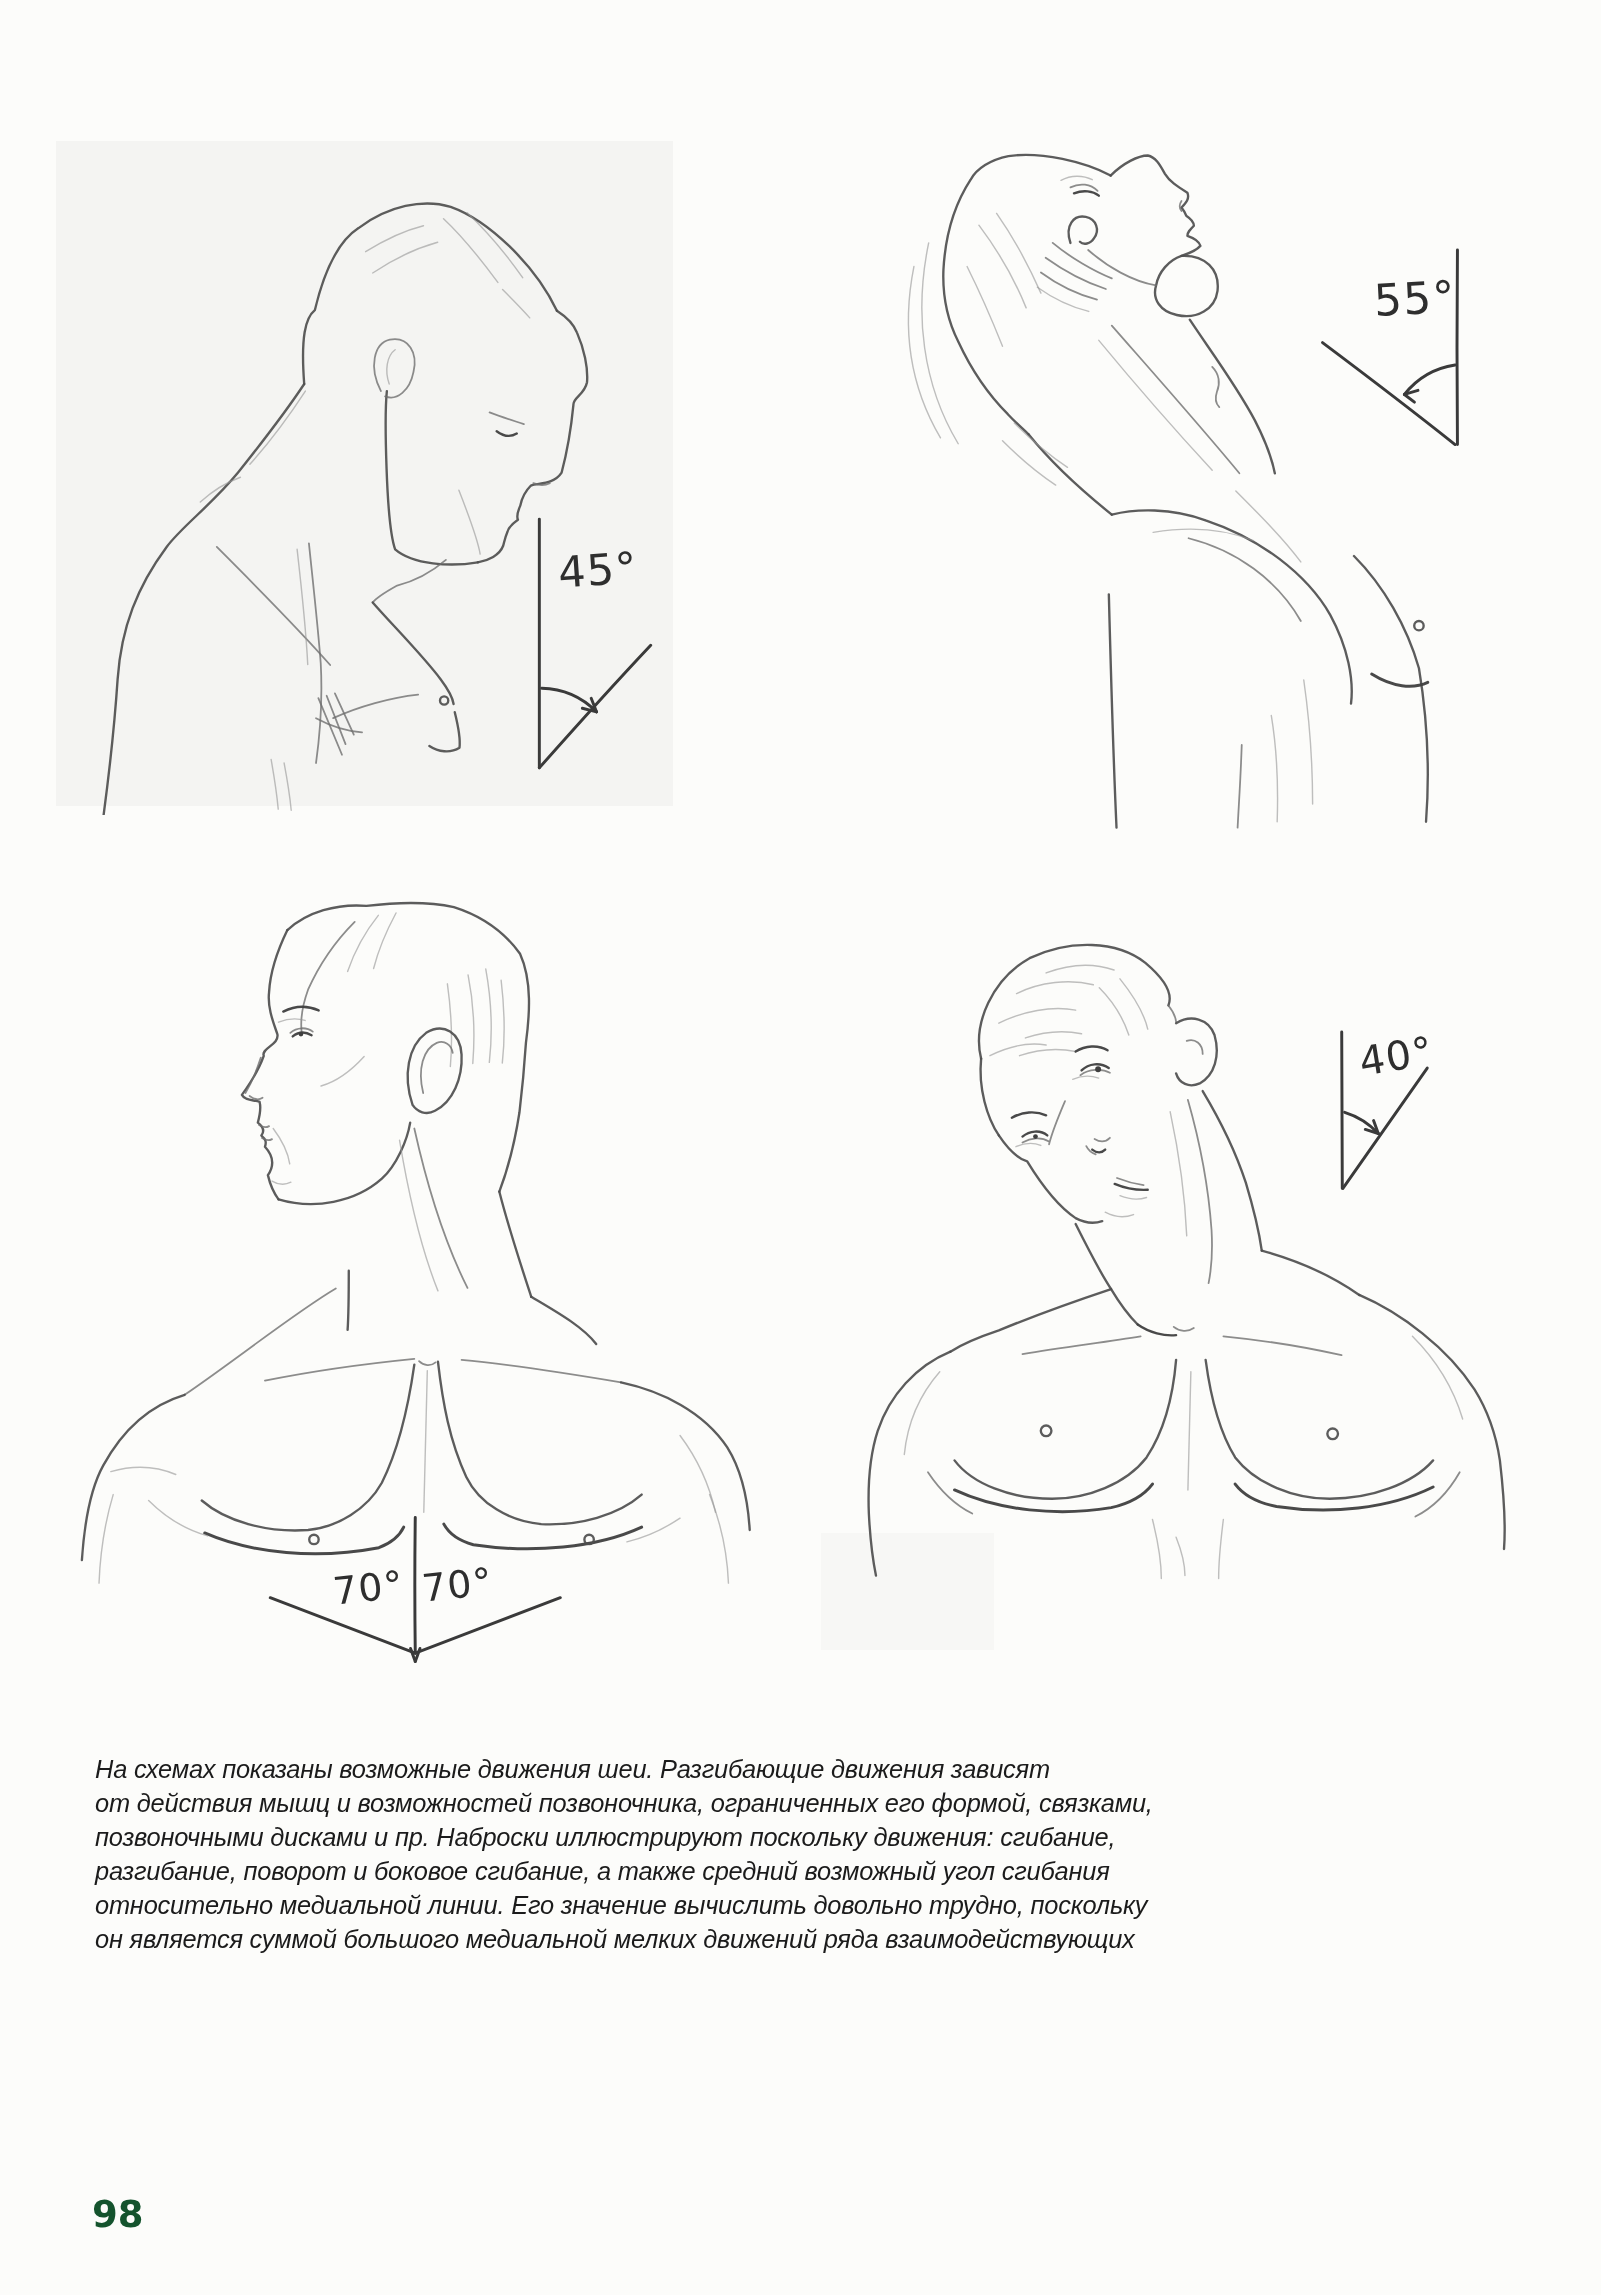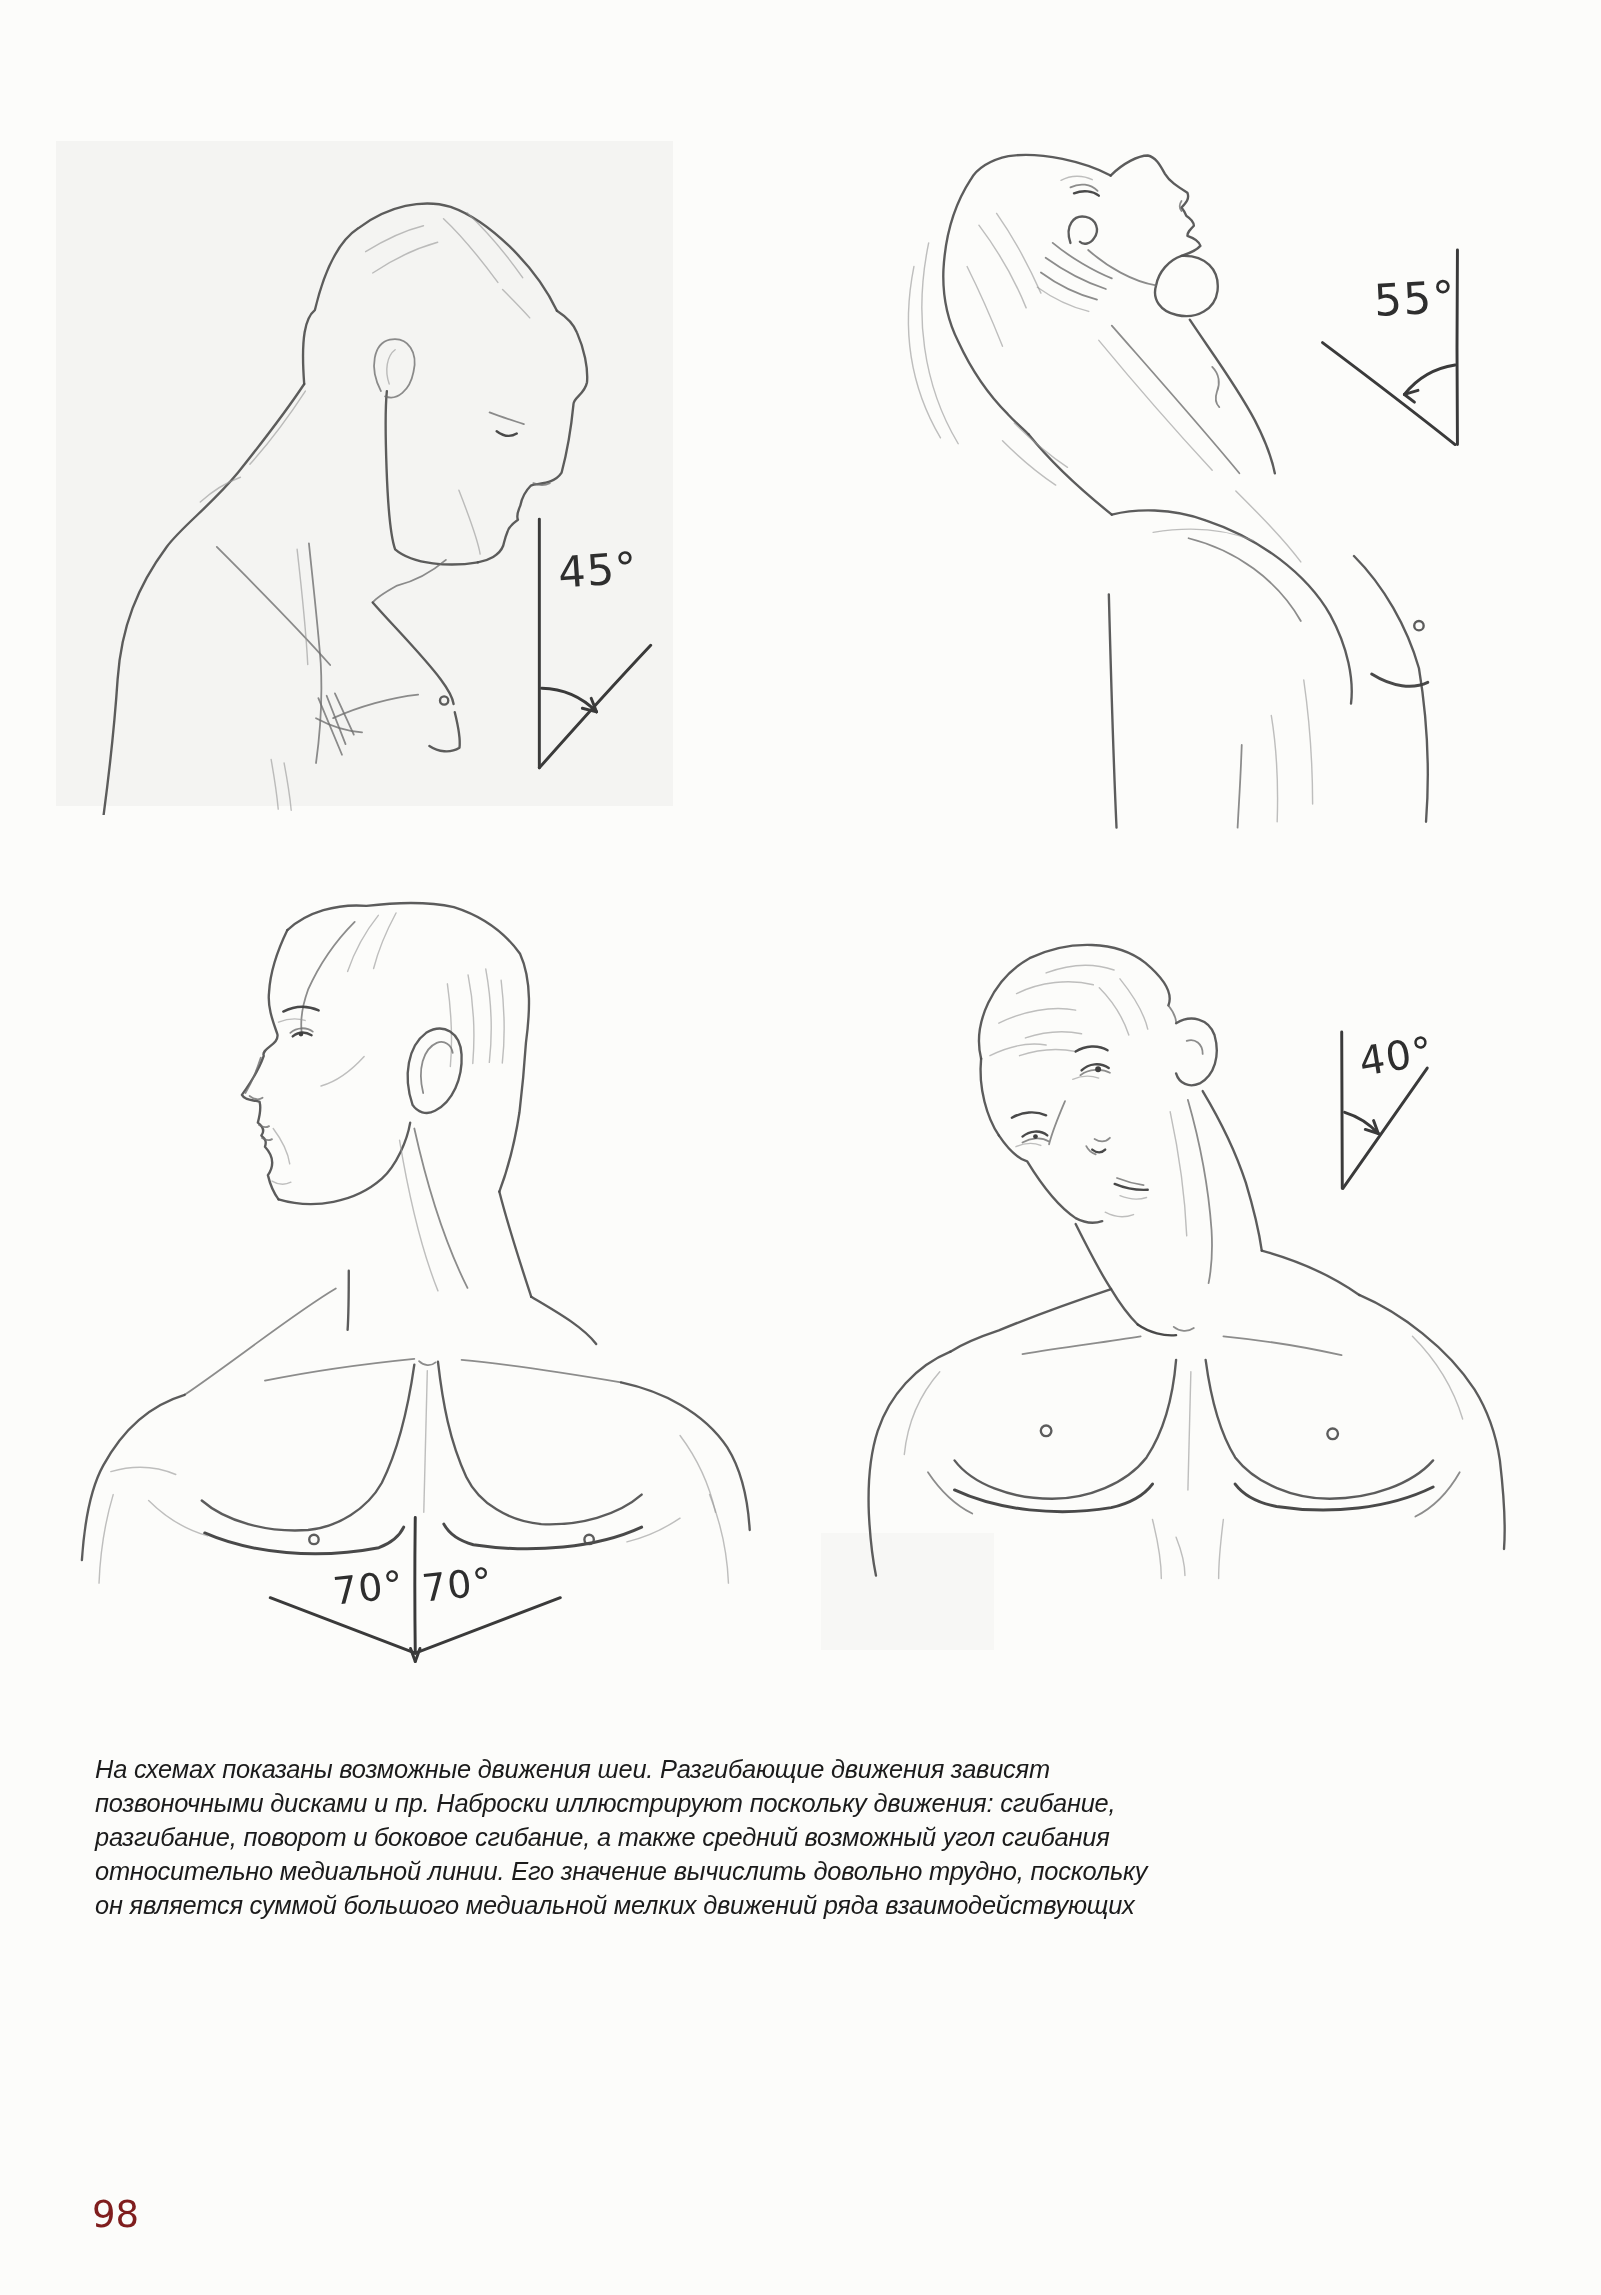--- a/index.html
+++ b/index.html
@@ -30,21 +30,21 @@
   }
   .caption{
     position:absolute;left:95px;top:1752px;
     font-style:italic;font-size:25.4px;line-height:34px;
     letter-spacing:-0.2px;color:#1b1b1b;
   }
   .caption div{white-space:nowrap;}
   .pagenum{
     position:absolute;left:92px;top:2193px;
     font-family:"DejaVu Sans",sans-serif;
-    font-weight:normal;font-size:37px;color:#7f1d1d;
+    font-weight:bold;font-size:37px;color:#14532d;
   }
 </style>
 </head>
 <body>
 
 <div class="page">
 
   <div class="tint" style="left:56px;top:141px;width:617px;height:665px;"></div>
   <div class="tint" style="left:821px;top:1533px;width:173px;height:117px;background:#f7f7f5;"></div>
 
@@ -312,20 +312,21 @@
       <path class="annline" d="M 32 277 C 79 209 127 141 175 73"></path>
       <path class="annline" d="M 35 148 A 129 129 0 0 1 92 184"></path>
       <path class="annline" d="M 92 184 L 70 177"></path>
       <path class="annline" d="M 92 184 L 84 162"></path>
     </svg>
   </div>
   <div class="anglabel" style="left:1359px;top:1033px;font-size:40px;transform:rotate(-9deg);">40°</div>
 
   <div class="caption">
     <div>На схемах показаны возможные движения шеи. Разгибающие движения зависят</div>
+    <div>от действия мышц и возможностей позвоночника, ограниченных его формой, связками,</div>
     <div>позвоночными дисками и пр. Наброски иллюстрируют поскольку движения: сгибание,</div>
     <div>разгибание, поворот и боковое сгибание, а также средний возможный угол сгибания</div>
     <div>относительно медиальной линии. Его значение вычислить довольно трудно, поскольку</div>
     <div>он является суммой большого медиальной мелких движений ряда взаимодействующих</div>
   </div>
 
   <div class="pagenum">98</div>
 
 </div>
 

